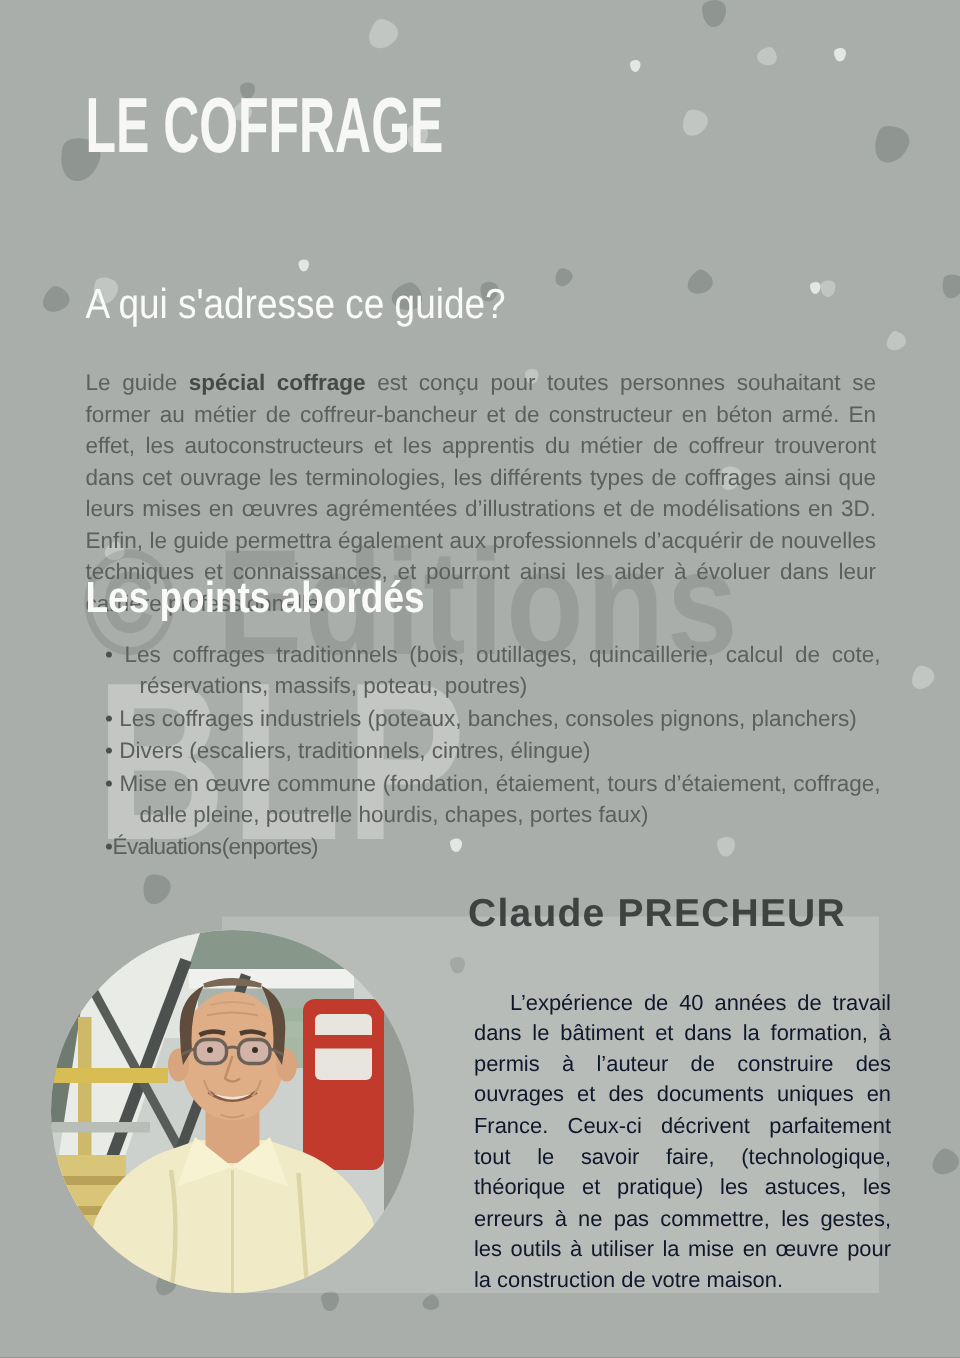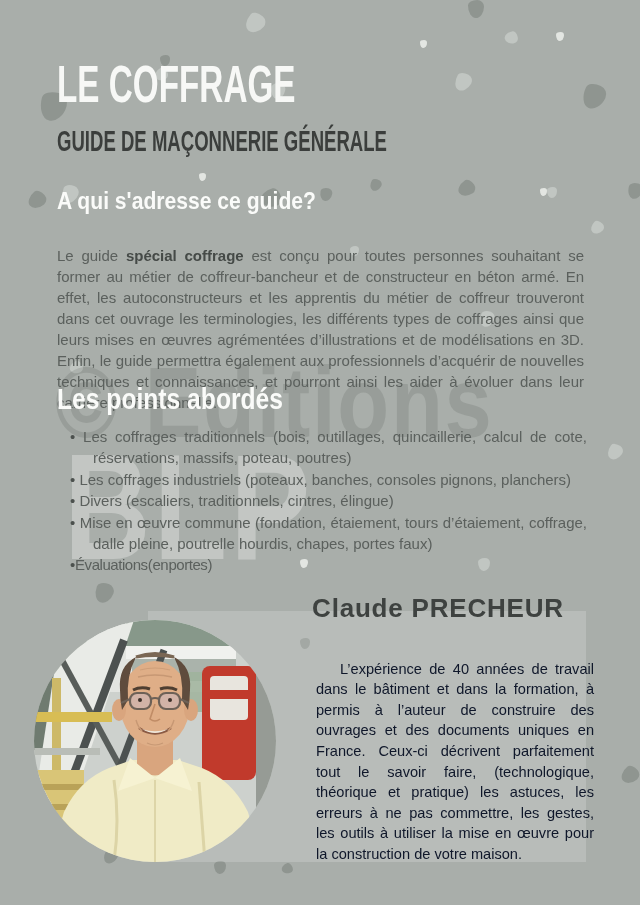--- a/index.html
+++ b/index.html
@@ -19,21 +19,21 @@
   #wm2{left:64px;top:432px;font-size:150px;letter-spacing:4px;
     color:rgba(255,255,255,0.30);transform:scaleX(0.80);}
   
   .condensed{display:inline-block;transform-origin:left top;white-space:nowrap;}
   #title{left:57px;top:58px;font-size:52px;font-weight:bold;color:#f7f8f6;
     line-height:1;z-index:4;}
   #title .condensed{transform:scaleX(0.64);}
   #subtitle{left:57px;top:127px;font-size:29px;font-weight:bold;color:#3b3e3c;
     line-height:1;z-index:4;}
   #subtitle .condensed{transform:scaleX(0.64);}
-  #h-intro{left:57px;top:188px;font-size:24px;font-weight:bold;color:#fafbf9;
+  #h-intro{left:57px;top:188px;font-size:28px;font-weight:normal;color:#fafbf9;
     line-height:1.1;z-index:4;}
   #h-intro .condensed{transform:scaleX(0.88);}
   #h-points{left:57px;top:384px;font-size:29px;font-weight:bold;color:#fafbf9;
     line-height:1.1;z-index:4;}
   #h-points .condensed{transform:scaleX(0.85);}
   
   #intro-para{left:57px;top:230px;width:527px;font-size:15px;line-height:21px;
     color:#5b605d;text-align:justify;z-index:4;}
   #intro-para strong{color:#454a47;}
   
@@ -95,23 +95,20 @@
       <div class="speck" style="left: 628px; top: 183px; width: 14px; height: 15.68px; background: rgb(143, 149, 144); transform: rotate(15deg); border-radius: 58% 42% 52% 48% / 30% 36% 64% 70%;"></div>
     </div>
 
   <div id="wm1" class="watermark">© Editions</div>
   <div id="wm2" class="watermark">BLP</div>
 
   <div id="title" class="abs">
     <span class="condensed">LE COFFRAGE</span>
   </div>
 
-  <div id="subtitle" class="abs">
-    <span class="condensed">GUIDE DE MAÇONNERIE GÉNÉRALE</span>
-  </div>
 
   <div id="h-intro" class="abs">
     <span class="condensed">A qui s'adresse ce guide?</span>
   </div>
 
   <p id="intro-para" class="abs"><span>Le guide </span><strong>spécial coffrage</strong><span> est conçu pour toutes personnes souhaitant se former au métier de coffreur-bancheur et de constructeur en béton armé. En effet, les autoconstructeurs et les apprentis du métier de coffreur trouveront dans cet ouvrage les terminologies, les différents types de coffrages ainsi que leurs mises en œuvres agrémentées d’illustrations et de modélisations en 3D. Enfin, le guide permettra également aux professionnels d’acquérir de nouvelles techniques et connaissances, et pourront ainsi les aider à évoluer dans leur carrière professionnelle.</span></p>
 
   <div id="h-points" class="abs">
     <span class="condensed">Les points abordés</span>
   </div>

